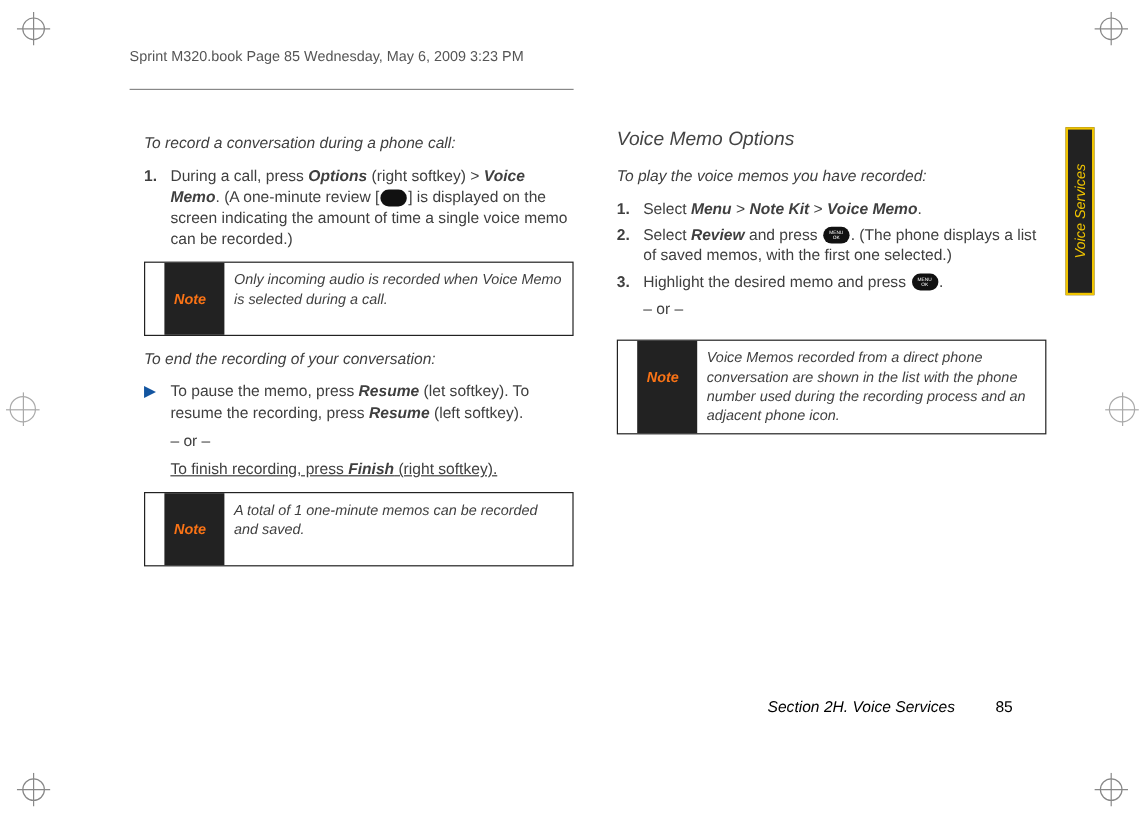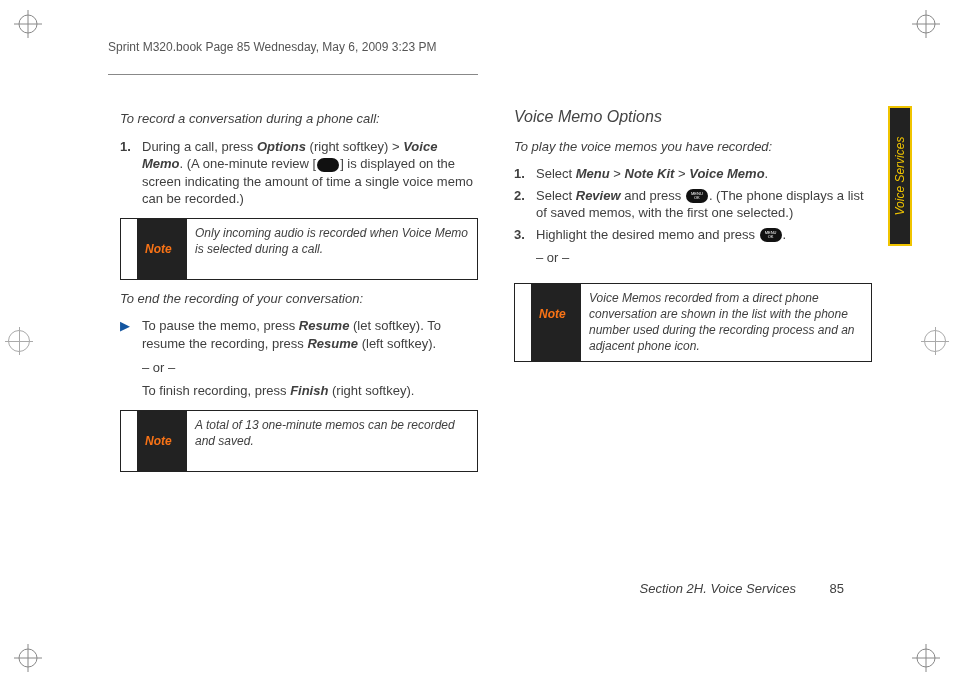--- a/index.html
+++ b/index.html
@@ -59,21 +59,21 @@
     gap: 36px;
   }
   .col { flex: 1; font-size: 13px; line-height: 1.35; }
   .intro { font-style: italic; margin: 4px 0 10px 0; }
   .h2 { font-style: italic; font-size: 16px; color: #444; margin: 0 0 10px 0; }
   .step { display: flex; margin: 4px 0; }
   .step .num { width: 18px; font-weight: bold; flex-shrink: 0; }
   .step .body { flex: 1; padding-left: 4px; }
   .bi { font-weight: bold; font-style: italic; }
   .or { margin: 6px 0 6px 22px; }
-  .para { margin: 4px 0 6px 22px; }
+  .para { margin: 4px 0 6px 22px; text-decoration: underline; }
   .bullet { display: flex; margin: 4px 0; }
   .bullet .arrow { width: 18px; color: #1355a0; flex-shrink: 0; }
   .bullet .body { flex: 1; padding-left: 4px; }
 
   .note-box {
     display: flex;
     border: 1px solid #222;
     margin: 10px 0;
     font-size: 12px;
   }
@@ -107,21 +107,21 @@
     margin: 0 1px;
   }
   .key-icon.menu::after { content:"MENU OK"; color:#fff; font-size:4px; line-height:4px; text-align:center; white-space:normal; width:14px; }
 
   .footer {
     position: absolute;
     bottom: 86px;
     right: 110px;
     font-size: 13px;
     font-style: italic;
-    color: #404040;
+    color: #000000;
   }
   .footer .pnum { font-weight: normal; font-style: normal; margin-left: 30px; }
 
   .reg-circle {
     position:absolute;
     width:22px; height:22px;
     border:1px solid #aaa; border-radius:50%;
   }
   .reg-circle::before{content:"";position:absolute;top:50%;left:-4px;right:-4px;border-top:1px solid #aaa;}
   .reg-circle::after{content:"";position:absolute;left:50%;top:-4px;bottom:-4px;border-left:1px solid #aaa;}
@@ -187,21 +187,21 @@
     </div>
 
     <div class="or">– or –</div>
 
     <div class="para">
       <span>To finish recording, press </span><span class="bi">Finish</span><span> (right softkey).</span>
     </div>
 
     <div class="note-box">
       <div class="lbl">Note</div>
-      <div class="txt">A total of 13 one-minute memos can be recorded and saved.</div>
+      <div class="txt">A total of 1 one-minute memos can be recorded and saved.</div>
     </div>
   </div>
 
   <div class="col">
     <div class="h2">Voice Memo Options</div>
     <div class="intro">To play the voice memos you have recorded:</div>
 
     <div class="step">
       <div class="num">1.</div>
       <div class="body">

